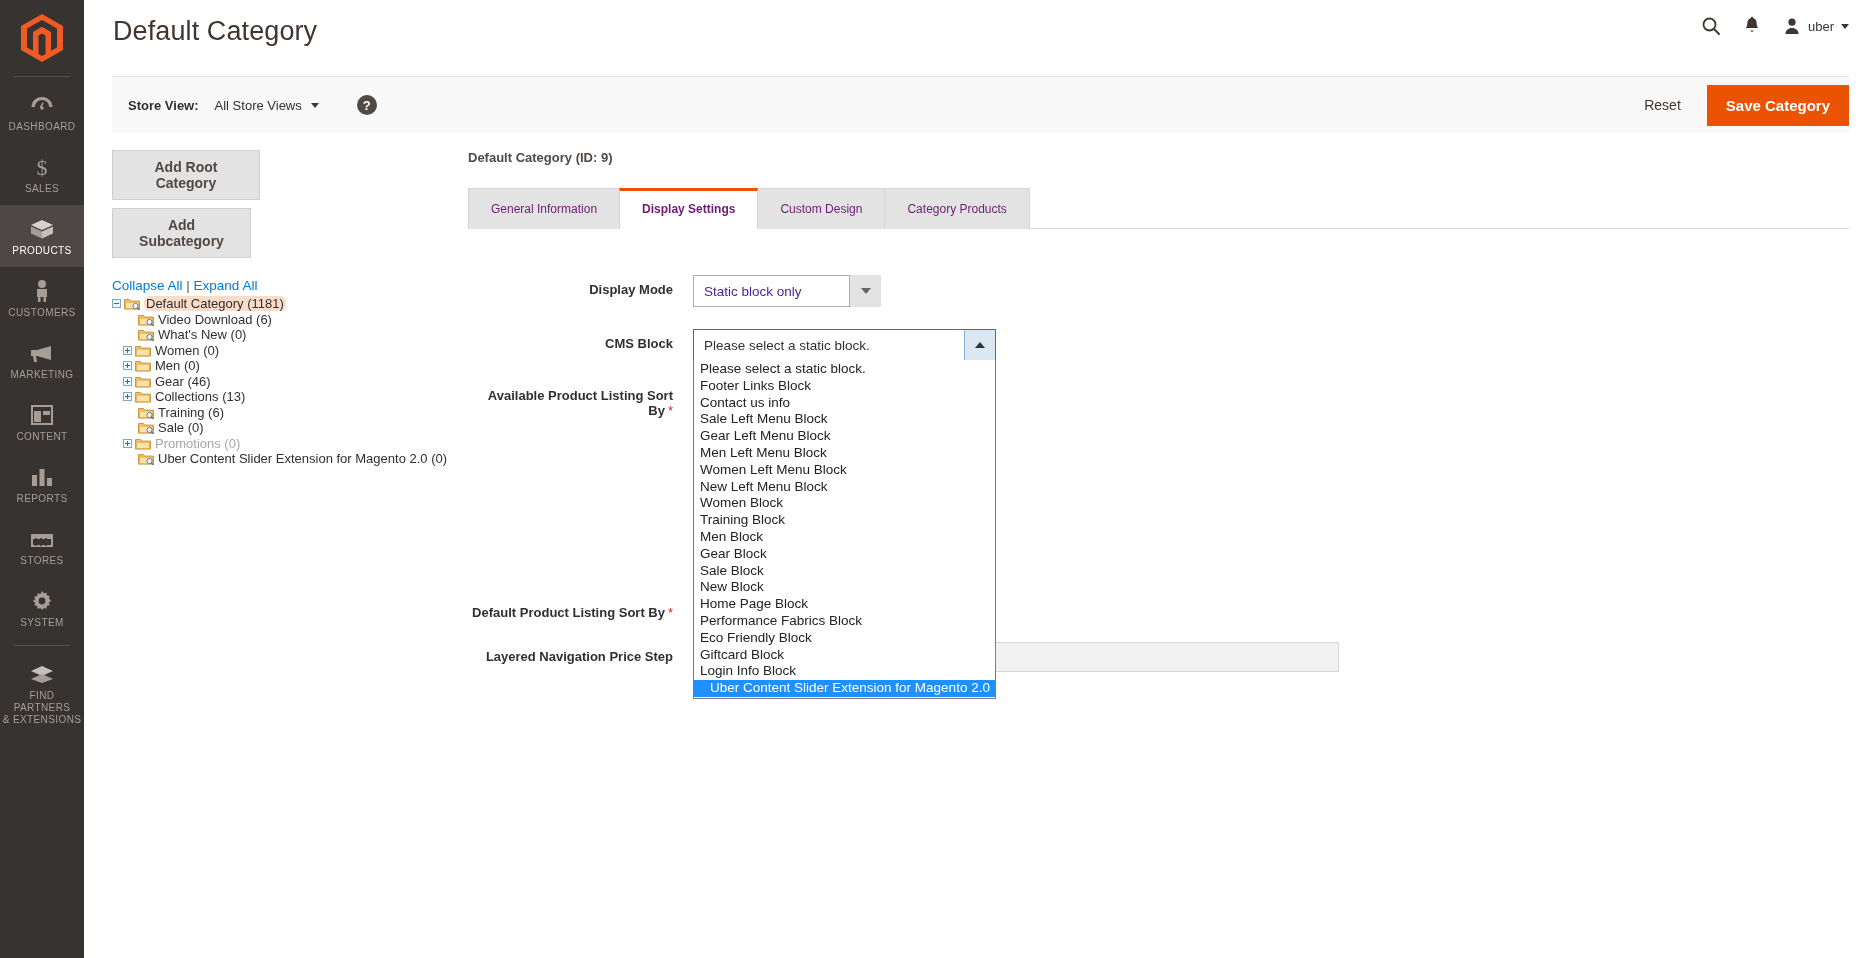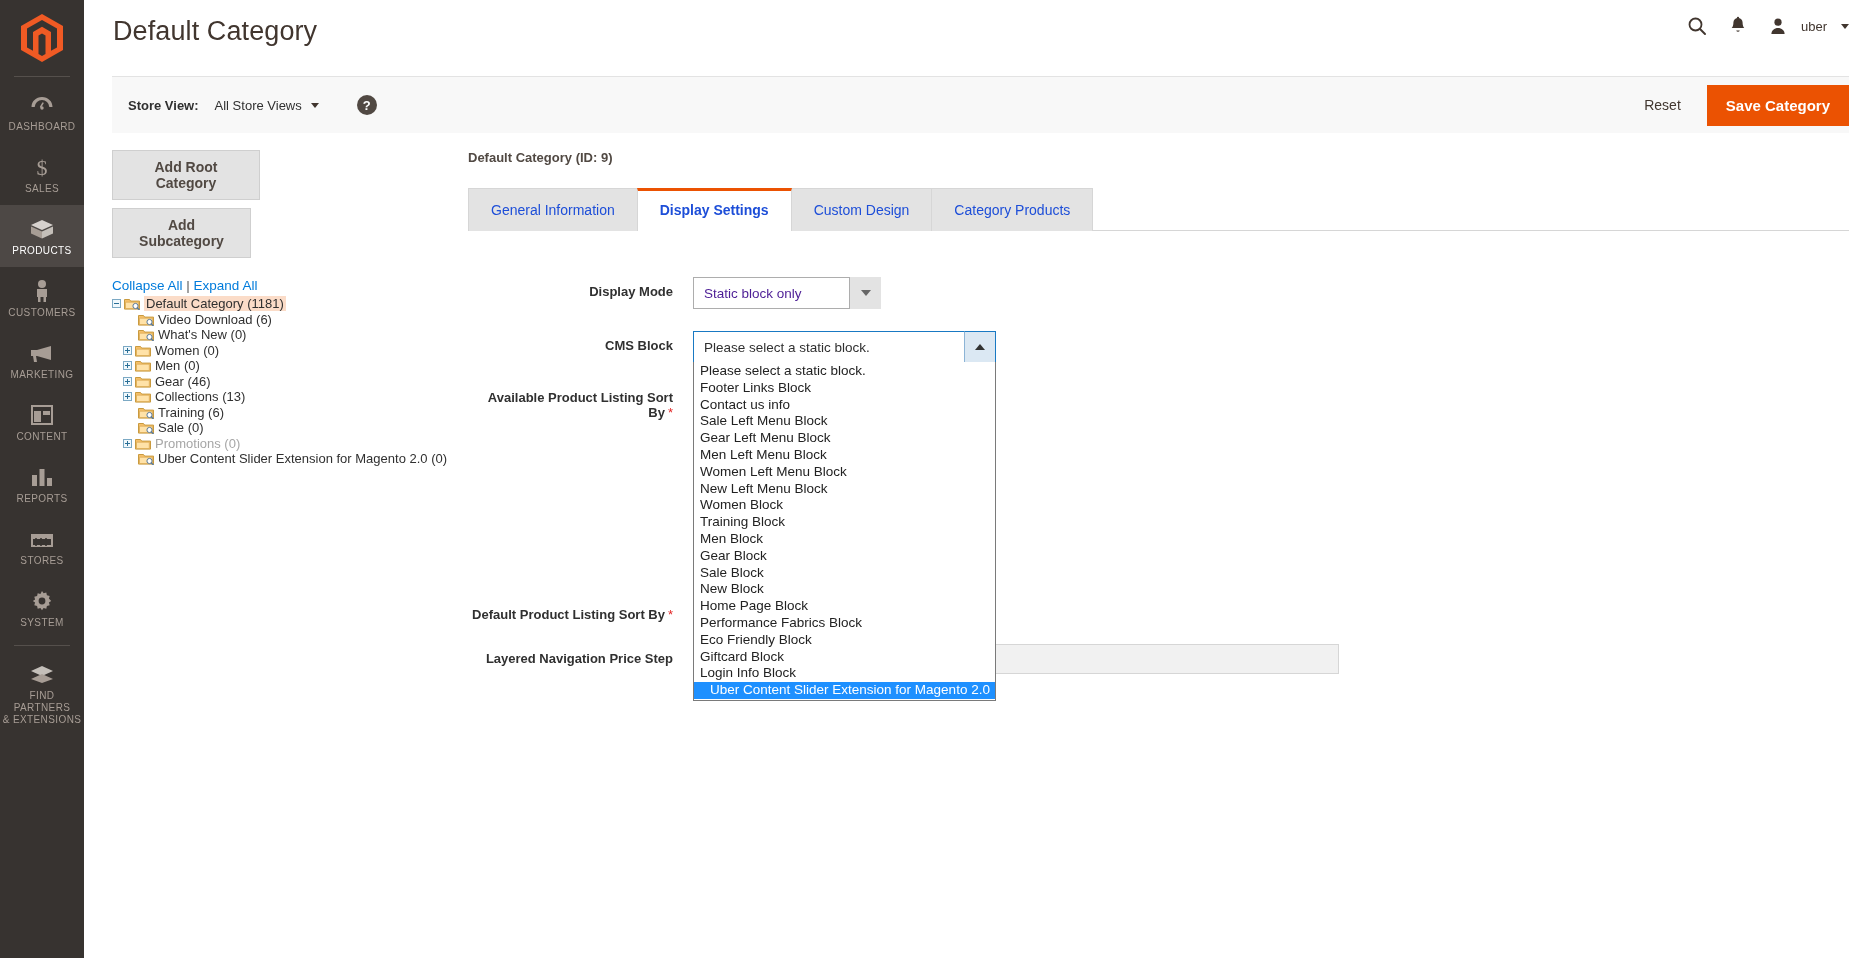--- a/index.html
+++ b/index.html
@@ -42,21 +42,21 @@
   .page-title {
     position: absolute; left: 29px; top: 16px;
     font-size: 27px; color: #41362f; font-weight: normal;
     letter-spacing: .1px;
   }
   .top-right {
     position: absolute; right: 22px; top: 16px;
     display: flex; align-items: center; gap: 22px;
   }
   .ticon { cursor: pointer; color: #41362f; display:flex; align-items:center; }
-  .user-box { display: flex; align-items: center; gap: 14px; cursor: pointer; }
+  .user-box { display: flex; align-items: center; gap: 7px; cursor: pointer; }
   .user-name { font-size: 13px; color: #41362f; }
   .caret-dn {
     width:0;height:0;border-left:4px solid transparent;border-right:4px solid transparent;
     border-top:5px solid #41362f;
   }
 
   
   .actions {
     position: absolute; left: 112px; top: 76px; right: 22px; height: 57px;
     background: #f8f8f8; border-top: 1px solid #e3e3e3;
@@ -90,21 +90,21 @@
     color: #514943; font-size: 14px; font-weight: bold;
     padding: 8px 14px; margin-bottom: 8px; cursor: pointer;
     font-family: inherit; min-width: 78px;
   }
   #add-root { width: 148px; }
   #add-sub  { width: 139px; }
   .tree-links { margin-top: 20px; font-size: 13.5px; color: #5a5a5a; }
   .tree-links a { color: #007bdb; text-decoration: none; cursor: pointer; }
   .tree { margin-top: 3px; font-size: 13px; color: #303030; }
   .tnode { display: flex; align-items: center; height: 15.5px; margin-bottom: 0; white-space: nowrap; }
-  .tnode .txt { cursor: pointer; }
+  .tnode .txt { cursor: pointer; border-radius: 6px; }
   .tnode.root .txt { background: #fbdcc8; padding: 0 2px; font-weight: normal; }
   .tnode.dim .txt { color: #a6a6a6; }
   .pad { display: inline-block; }
   .expander {
     width: 9px; height: 9px; border: 1px solid #7ca9c4; background: #f0f8fc;
     position: relative; cursor: pointer; margin-right: 3px; flex: 0 0 auto;
   }
   .expander:before {
     content: ""; position: absolute; left: 1px; right: 1px; top: 3px;
     height: 1px; background: #2a6f97;
@@ -115,21 +115,21 @@
   }
   .dots { width: 15px; flex: 0 0 auto; }
   .folder { width: 16px; height: 13px; margin-right: 4px; flex: 0 0 auto; }
 
   
   .content { position: absolute; left: 468px; top: 150px; right: 22px; }
   .cat-id { font-size: 13px; font-weight: bold; color: #514943; margin-bottom: 22px; }
   .tabs { display: flex; align-items: flex-end; border-bottom: 1px solid #d6d6d6; }
   .tab {
     background: #e3e3e3; border: 1px solid #d6d6d6; border-bottom: none;
-    padding: 13px 22px; font-size: 14px; color: #1d4ed8; cursor: pointer;
+    padding: 13px 22px; font-size: 12px; color: #701a75; cursor: pointer;
     margin-right: -1px; position: relative; top: 1px;
   }
   .tab.active {
     background: #fff; border-top: 3px solid #eb5202; padding-top: 11px;
     font-weight: bold; z-index: 2;
   }
 
   
   .form { position: relative; margin-top: 46px; }
   .frow { display: flex; align-items: flex-start; margin-bottom: 22px; }

